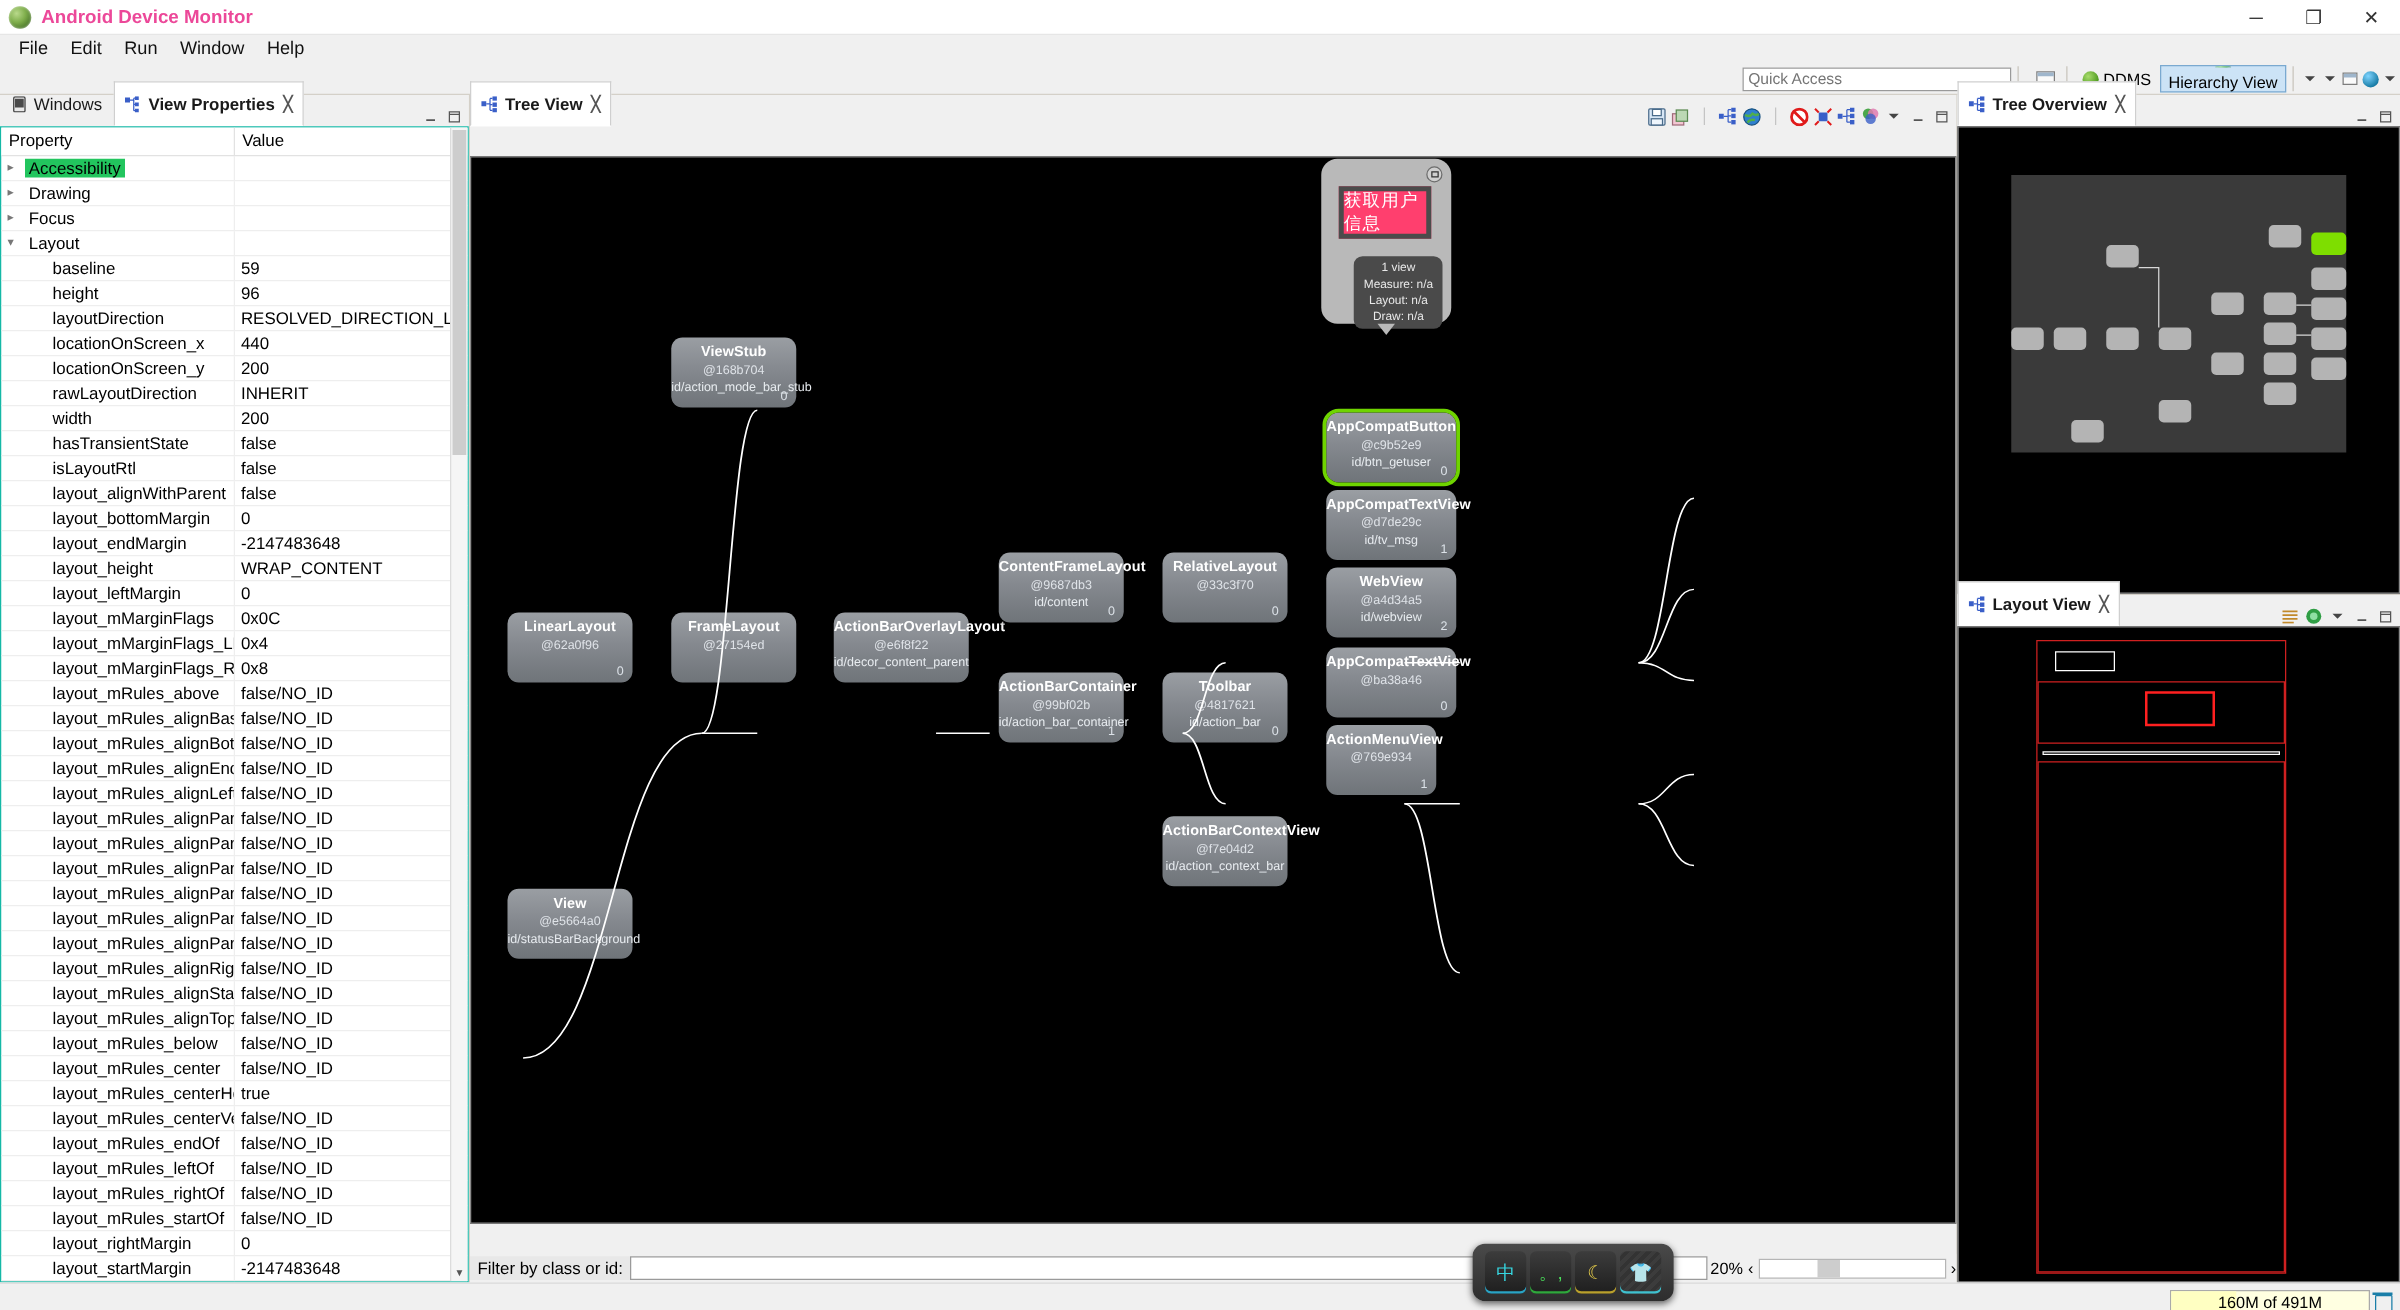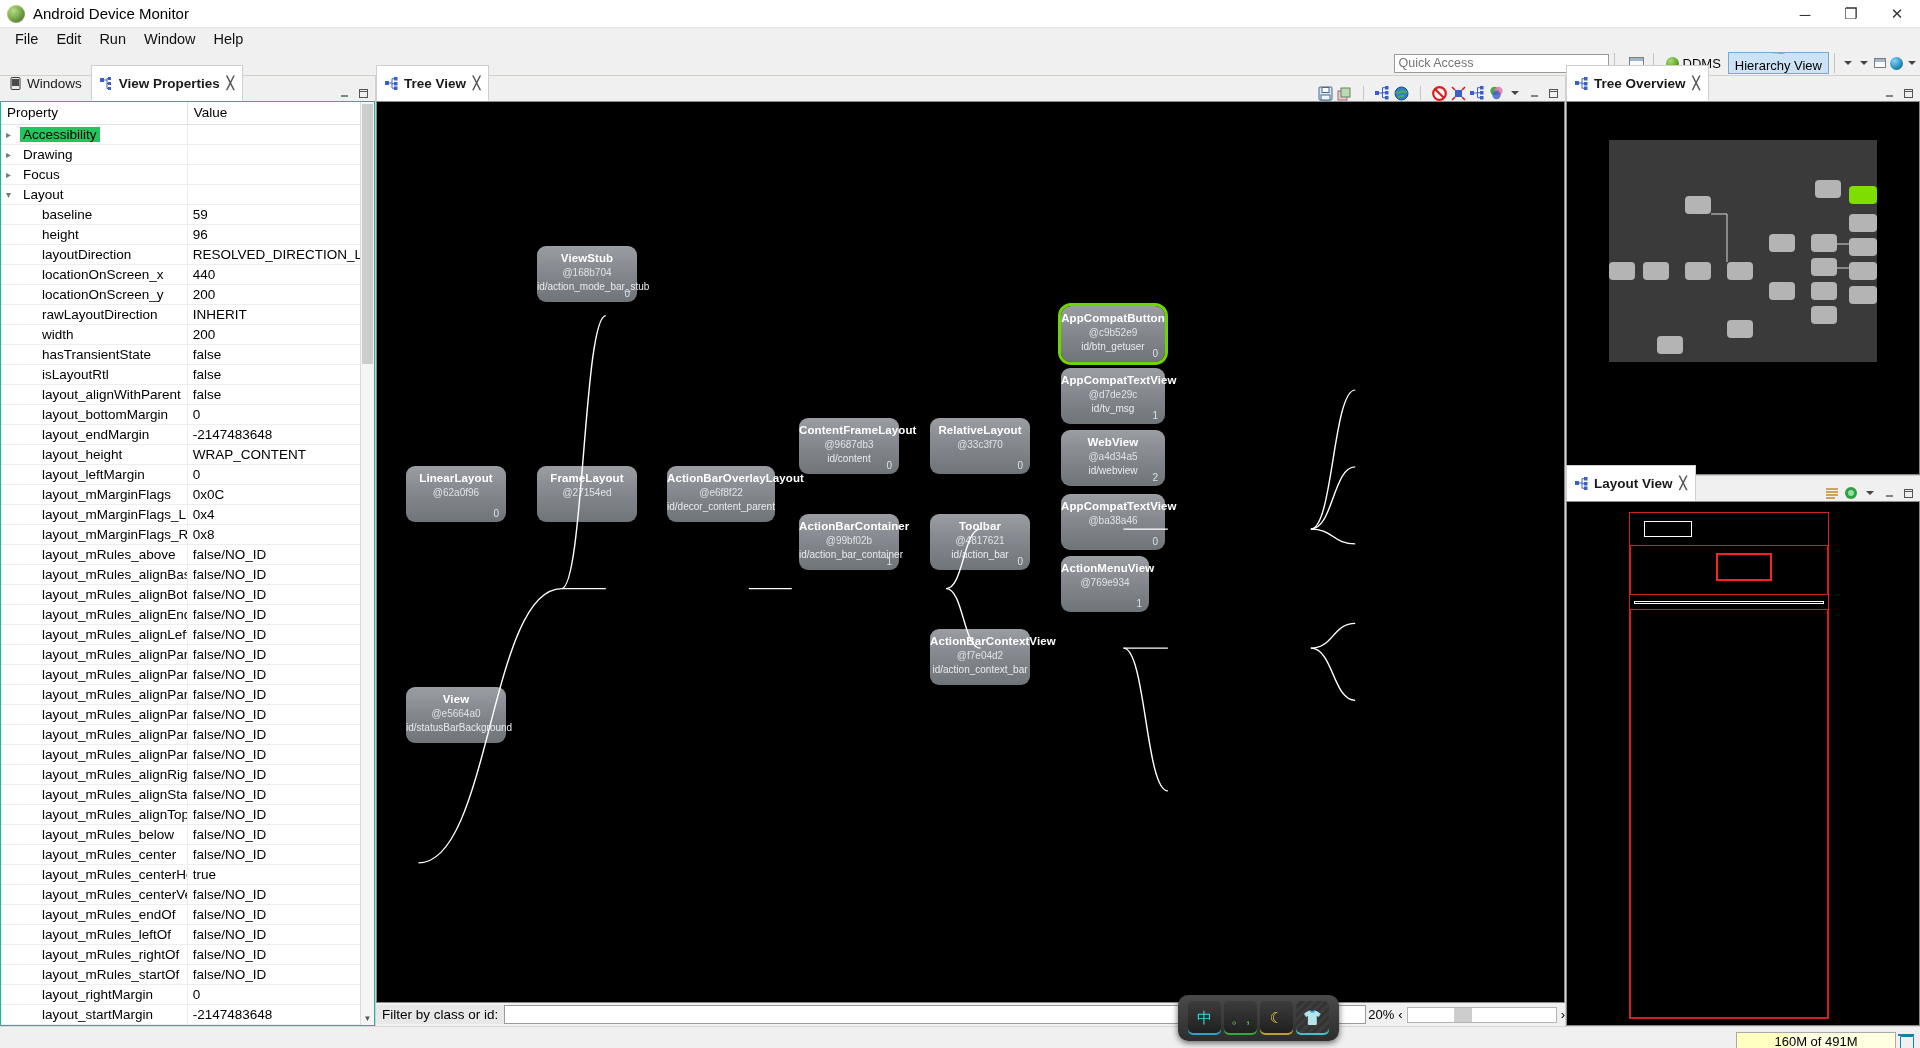--- a/index.html
+++ b/index.html
@@ -10,21 +10,21 @@
     font-size:15px; color:#000; background:#f0f0f0;
     -webkit-font-smoothing:antialiased;
   }
 
   
   .titlebar { height:28px; background:#ffffff; display:flex; align-items:center;
               border-bottom:1px solid #e6e6e6; position:relative; }
   .titlebar .app-icon { width:18px; height:18px; margin:0 8px 0 7px; border-radius:50%;
       background:radial-gradient(circle at 35% 32%, #b9d98b 0%, #7fae4c 42%, #4e7a2c 75%, #2e4a19 100%);
       box-shadow:inset 0 0 2px rgba(255,255,255,.7); }
-  .titlebar .app-title { font-size:15px; color:#000000; }
+  .titlebar .app-title { font-size:15px; color:#ec4899;font-weight:bold; }
   .winbtns { position:absolute; right:0; top:0; height:28px; display:flex; }
   .winbtn { width:46px; height:28px; display:flex; align-items:center; justify-content:center;
             font-size:15px; color:#333; }
 
   
   .menubar { height:22px; background:#f0f0f0; display:flex; align-items:center; padding-left:6px; }
   .menubar .mi { padding:2px 9px; font-size:14.5px; color:#111; }
 
   
   .coolbar { height:26px; background:#f0f0f0; position:relative; border-bottom:1px solid #d4d0c8; }
@@ -77,21 +77,21 @@
   .grp .gname.hl { background:#22c55e; }
   .indent { padding-left:36px; display:block; }
   .pscroll { position:absolute; right:0; top:0; width:14px; bottom:0; background:#f5f5f5;
              border-left:1px solid #dcdcdc; }
   .pscroll .thumb { position:absolute; left:1px; right:1px; top:2px; height:260px; background:#cdcdcd; }
   .pscroll .ar { position:absolute; left:0; right:0; height:14px; display:flex; align-items:center;
                  justify-content:center; font-size:8px; color:#555; }
   .pscroll .ar.up { top:0; } .pscroll .ar.dn { bottom:0; }
 
   
-  .tree-panel { flex:1; display:flex; flex-direction:column; border-right:1px solid #d4d0c8; min-width:0; }
+  .tree-panel { flex:1; display:flex; flex-direction:column; border-right:1px solid #d4d0c8; min-width:0;gap:24px; }
   .tree-canvas { flex:1; background:#000; position:relative; overflow:hidden; border:1px solid #8a8a8a; }
   .tnode { position:absolute; border-radius:9px; color:#fff; text-align:center;
            background:linear-gradient(180deg,#9a9ea3 0%, #85898f 45%, #6f7479 100%);
            box-shadow:0 2px 3px rgba(0,0,0,.55); padding-top:6px; }
   .tnode .cls { font-size:11.5px; font-weight:bold; letter-spacing:.1px; }
   .tnode .hash { font-size:10px; color:#dfe3e8; margin-top:3px; }
   .tnode .vid { font-size:10px; color:#e8ecf0; margin-top:3px; }
   .tnode .idx { position:absolute; right:7px; bottom:3px; font-size:10px; color:#dce2e8; }
   .tnode.selected { outline:3px solid #6fd400; border-radius:10px; }
   svg.edges { position:absolute; inset:0; width:100%; height:100%; pointer-events:none; }
@@ -744,20 +744,35 @@
           <path d="M522 344 C537.5 344,537.5 344,553 344" stroke="#ffffff" stroke-width="1" fill="none"></path>
           <path d="M522 440 C537.5 440,537.5 440,553 440" stroke="#ffffff" stroke-width="1" fill="none"></path>
           <path d="M522 440 C537.5 440,537.5 555,553 555" stroke="#ffffff" stroke-width="1" fill="none"></path>
           <path d="M653 344 C668.5 344,668.5 232,684 232" stroke="#ffffff" stroke-width="1" fill="none"></path>
           <path d="M653 344 C668.5 344,668.5 294,684 294" stroke="#ffffff" stroke-width="1" fill="none"></path>
           <path d="M653 344 C668.5 344,668.5 356,684 356" stroke="#ffffff" stroke-width="1" fill="none"></path>
           <path d="M653 440 C668.5 440,668.5 420,684 420" stroke="#ffffff" stroke-width="1" fill="none"></path>
           <path d="M653 440 C668.5 440,668.5 482,684 482" stroke="#ffffff" stroke-width="1" fill="none"></path>
         </svg>
 
+      <div class="preview" id="preview-bubble" style="left:680px; top:1px; width:104px; height:132px;">
+        <div class="pcorner">
+            <i></i>
+          </div>
+        <div class="shot" id="preview-shot" style="left:14px; top:22px; width:74px; height:42px;">
+          <span>获取用户信息</span>
+        </div>
+        <div class="stats" id="preview-stats" style="left:26px; top:78px;">
+          <div>1 view</div>
+          <div>Measure: n/a</div>
+          <div>Layout: n/a</div>
+          <div>Draw: n/a</div>
+        </div>
+        <div class="tail" style="left:45px; bottom:-9px;"></div>
+      </div>
     </div>
 
     <div class="filterrow">
       <span class="lbl">Filter by class or id:</span>
       <input class="fin" style="">
       <div class="zoomrow">
         <span>20%</span>
         <span>‹</span>
         <span class="zs">
             <span class="knob"></span>

